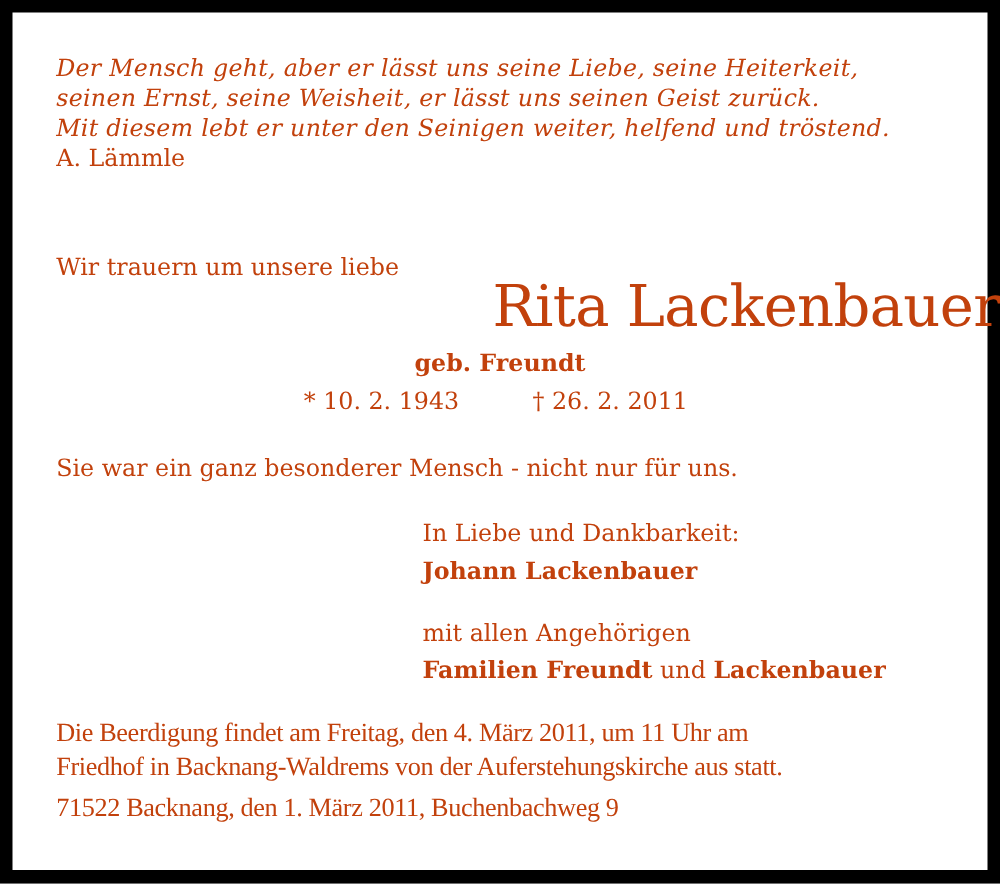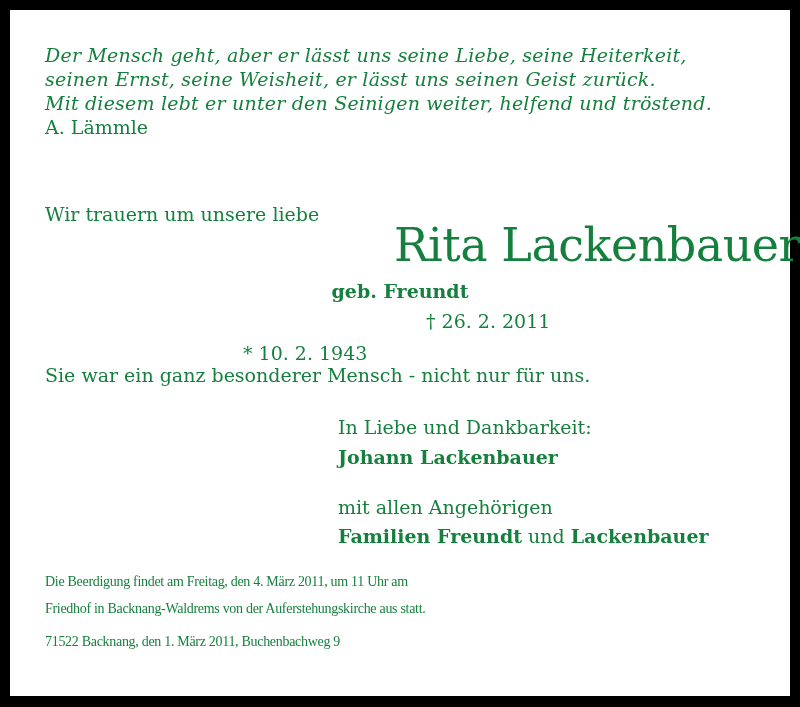--- a/index.html
+++ b/index.html
@@ -2,43 +2,43 @@
 <html><head>
 <meta charset="utf-8">
 <style>
   html, body { margin: 0; padding: 0; background: #ffffff; }
   body { width: 800px; height: 707px; position: relative; overflow: hidden; }
   .frame {
     position: absolute; left: 0; top: 0; width: 800px; height: 707px;
     box-sizing: border-box; border: 10px solid #000; border-bottom-width: 11px;
     background: #fff;
   }
-  .t { position: absolute; white-space: nowrap; color: #15803d; font-family: "DejaVu Serif", "Liberation Serif", serif; }
+  .t { position: absolute; white-space: nowrap; color: #c2410c; font-family: "DejaVu Serif", "Liberation Serif", serif; }
   .quote { font-style: italic; font-size: 19px; left: 45px; line-height: 22px; letter-spacing: 0.2px; }
   .reg { font-size: 19px; text-align: right; }
   .name { font-size: 46px; left: 0; width: 800px; text-align: right; top: 218px; letter-spacing: -0.5px; }
   .center { left: 0; width: 800px; text-align: center; font-weight: bold; }
   .bold { font-weight: bold; }
-  .narrow { font-family: "Liberation Serif", serif; font-size: 14px; left: 45px; letter-spacing: -0.3px; }
+  .narrow { font-family: "Liberation Serif", serif; font-size: 21px; left: 45px; letter-spacing: -0.3px; }
 </style>
 </head>
 <body>
 
 <div class="frame"></div>
 
 <div class="t quote" style="top:44px;">Der Mensch geht, aber er lässt uns seine Liebe, seine Heiterkeit,</div>
 <div class="t quote" style="top:68px;">seinen Ernst, seine Weisheit, er lässt uns seinen Geist zurück.</div>
 <div class="t quote" style="top:92px;">Mit diesem lebt er unter den Seinigen weiter, helfend und tröstend.</div>
 <div class="t reg" style="left:45px; top:116px;">A. Lämmle</div>
 
 <div class="t reg" style="left:45px; top:170px;margin-top:33px;">Wir trauern um unsere liebe</div>
 
 <div class="t name">Rita Lackenbauer</div>
 <div class="t reg center" style="top:280px;">geb. Freundt</div>
-<div class="t reg" style="left:243px; top:310px;margin-top:32px;">* 10. 2. 1943</div>
+<div class="t reg" style="left:243px; top:310px;">* 10. 2. 1943</div>
 <div class="t reg" style="left:426px; top:310px;">† 26. 2. 2011</div>
 
 <div class="t reg" style="left:45px; top:364px;">Sie war ein ganz besonderer Mensch - nicht nur für uns.</div>
 
 <div class="t reg" style="left:338px; top:416px;">In Liebe und Dankbarkeit:</div>
 <div class="t reg bold" style="left:338px; top:446px;">Johann Lackenbauer</div>
 <div class="t reg" style="left:338px; top:489px;margin-top:36px;">
   <span class="bold">Familien Freundt</span>
   <span>und</span>
   <span class="bold">Lackenbauer</span>

